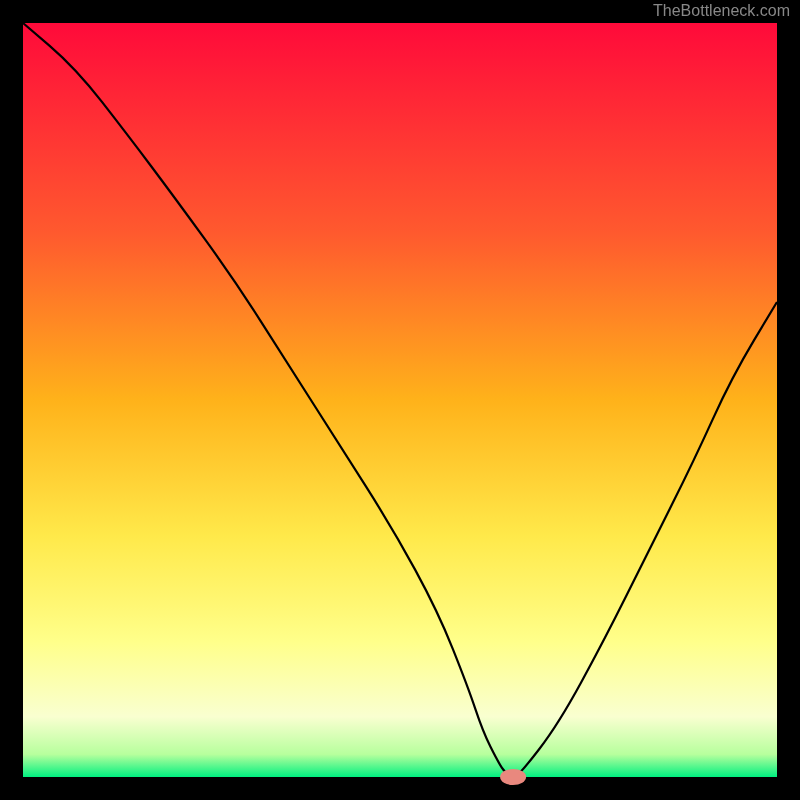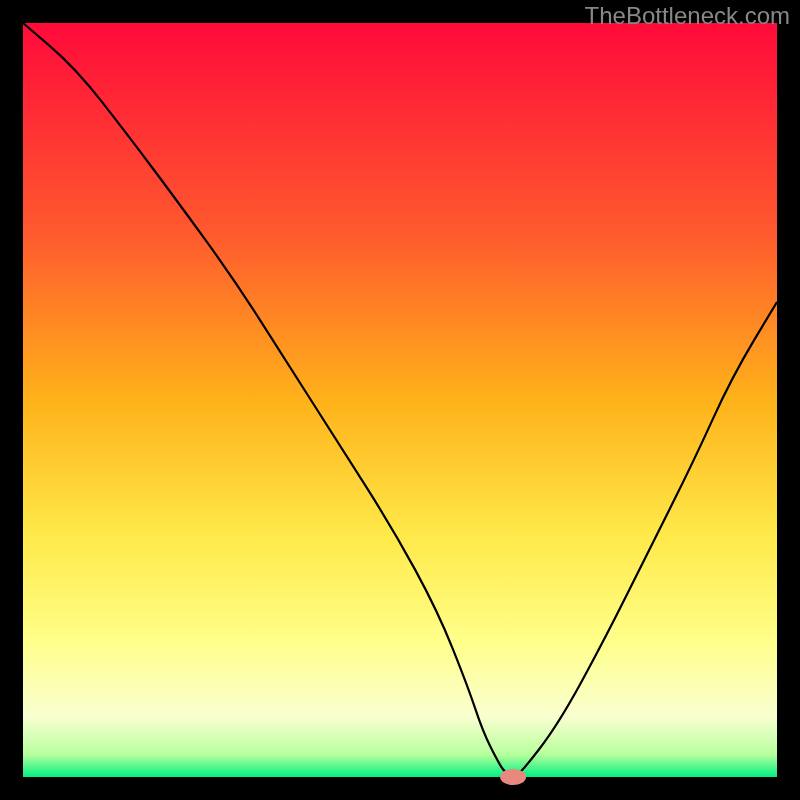--- a/index.html
+++ b/index.html
@@ -15,21 +15,21 @@
     width: 800px;
     height: 800px;
     background: #000;
     position: relative;
   }
   .watermark {
     position: absolute;
     top: 2px;
     right: 10px;
     color: #888;
-    font-size: 24px;
+    font-size: 16px;
     z-index: 10;
   }
   svg {
     display: block;
   }
 </style>
 </head>
 <body>
 
 <div class="frame">

